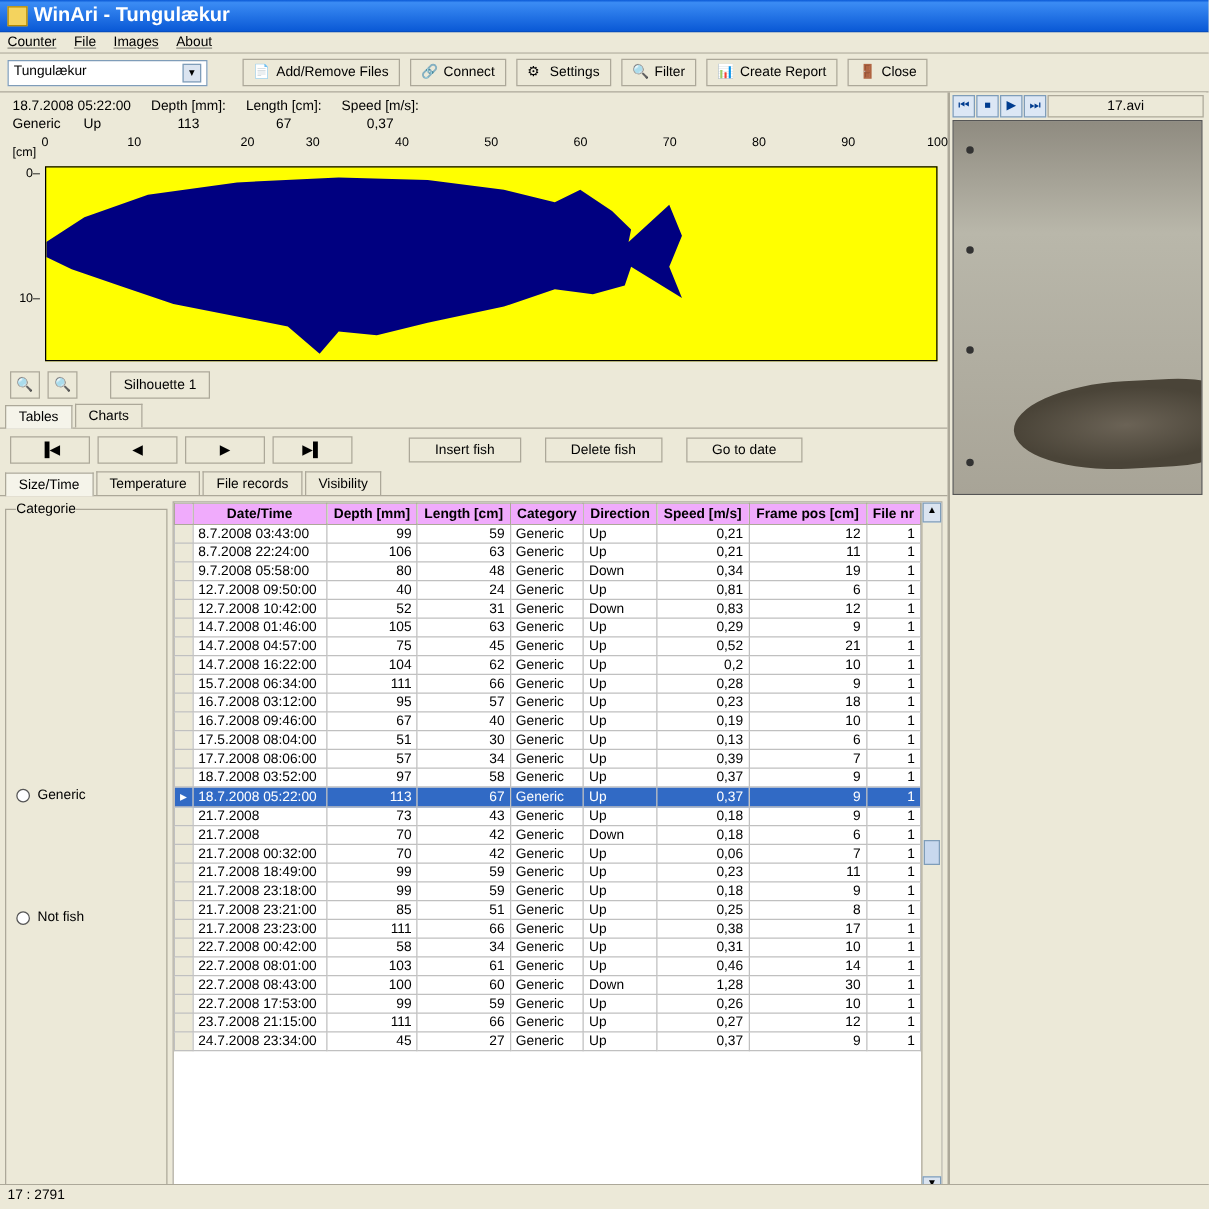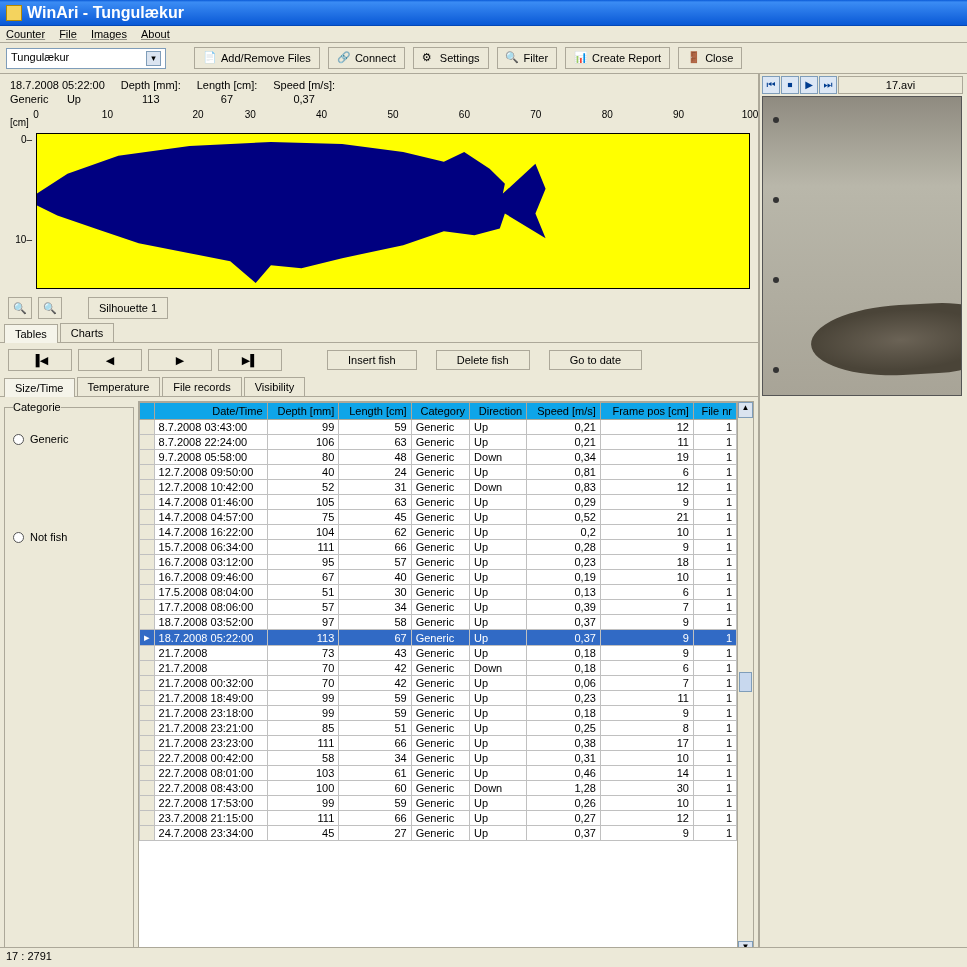--- a/index.html
+++ b/index.html
@@ -27,27 +27,27 @@
 .zbtn { width:24px; height:22px; border:1px solid #aca899; background:#ece9d8; text-align:center; line-height:20px;}
 .silbtn { width:80px; height:22px; border:1px solid #aca899; background:#ece9d8; text-align:center; line-height:20px; margin-left:20px;}
 .tabs1 { display:flex; border-bottom:1px solid #aca899; padding:0 4px;}
 .tab { padding:3px 10px; border:1px solid #aca899; border-bottom:none; background:#ece9d8; margin-right:2px; font-size:11px;}
 .tab.active { background:#f5f4ea; position:relative; top:1px;}
 .navrow { padding:6px 8px; display:flex; gap:6px; align-items:center;}
 .navbtn { width:64px; height:22px; border:1px solid #aca899; background:#ece9d8; text-align:center; line-height:20px;}
 .actbtn { padding:3px 20px; border:1px solid #aca899; background:#ece9d8;margin-left:13px;}
 .tabs2 { display:flex; border-bottom:1px solid #aca899; padding:0 4px;}
 .splitbottom { display:flex; height:565px;}
-.catpanel { width:130px; border:1px solid #aca899; margin:4px; padding:20px 8px; display:flex; flex-direction:column; gap:86px;}
+.catpanel { width:130px; border:1px solid #aca899; margin:4px; padding:20px 8px; display:flex; flex-direction:column; gap:86px;justify-content:center;}
 .catpanel .row { display:flex; align-items:center; gap:6px;}
 .radio { width:11px; height:11px; border:1px solid #555; border-radius:50%; background:#fff;}
 .gridwrap { flex:1; position:relative; margin:4px 4px 4px 0; border:1px solid #aca899; background:#fff; display:flex;}
 .gridscroll { flex:1; overflow-y:auto;}
 .grid { width:100%; border-collapse:collapse; font-size:11px;}
-.grid th { background:#0ea5e9; border:1px solid #aca899; padding:2px 4px; text-align:right; font-weight:normal; position:sticky; top:0;}
+.grid th { background:#f0abfc; border:1px solid #aca899; padding:2px 4px; text-align:center; font-weight:bold; position:sticky; top:0;}
 .grid td { border:1px solid #c0c0c0; padding:1px 4px;}
 .grid td.num { text-align:right;}
 .grid tr.sel td { background:#316ac5; color:#fff;}
 .rowmark { width:14px; background:#ece9d8; text-align:center; border-right:1px solid #aca899;}
 .vidctrl { display:flex; gap:1px; margin-bottom:2px; align-items:center;}
 .vbtn { width:18px; height:18px; border:1px solid #7f9db9; background:#dce7f5; font-size:10px; text-align:center; line-height:16px; color:#003c8f;}
 .vidlabel { flex:1; text-align:center; background:#ece9d8; border:1px solid #aca899; height:18px; line-height:16px;}
 .videoframe { width:200px; height:300px; background:linear-gradient(#8f8b80, #b9b7aa 30%, #a8a497); border:1px solid #555; position:relative; overflow:hidden;}
 .fishimg { position:absolute; bottom:20px; right:-30px; width:180px; height:70px; background:radial-gradient(ellipse 90px 30px at 50% 50%, #6b6356, #4a4438); border-radius:50% 30% 30% 50%; transform:rotate(-3deg);}
 .rivet { position:absolute; width:6px; height:6px; background:#333; border-radius:50%;}

